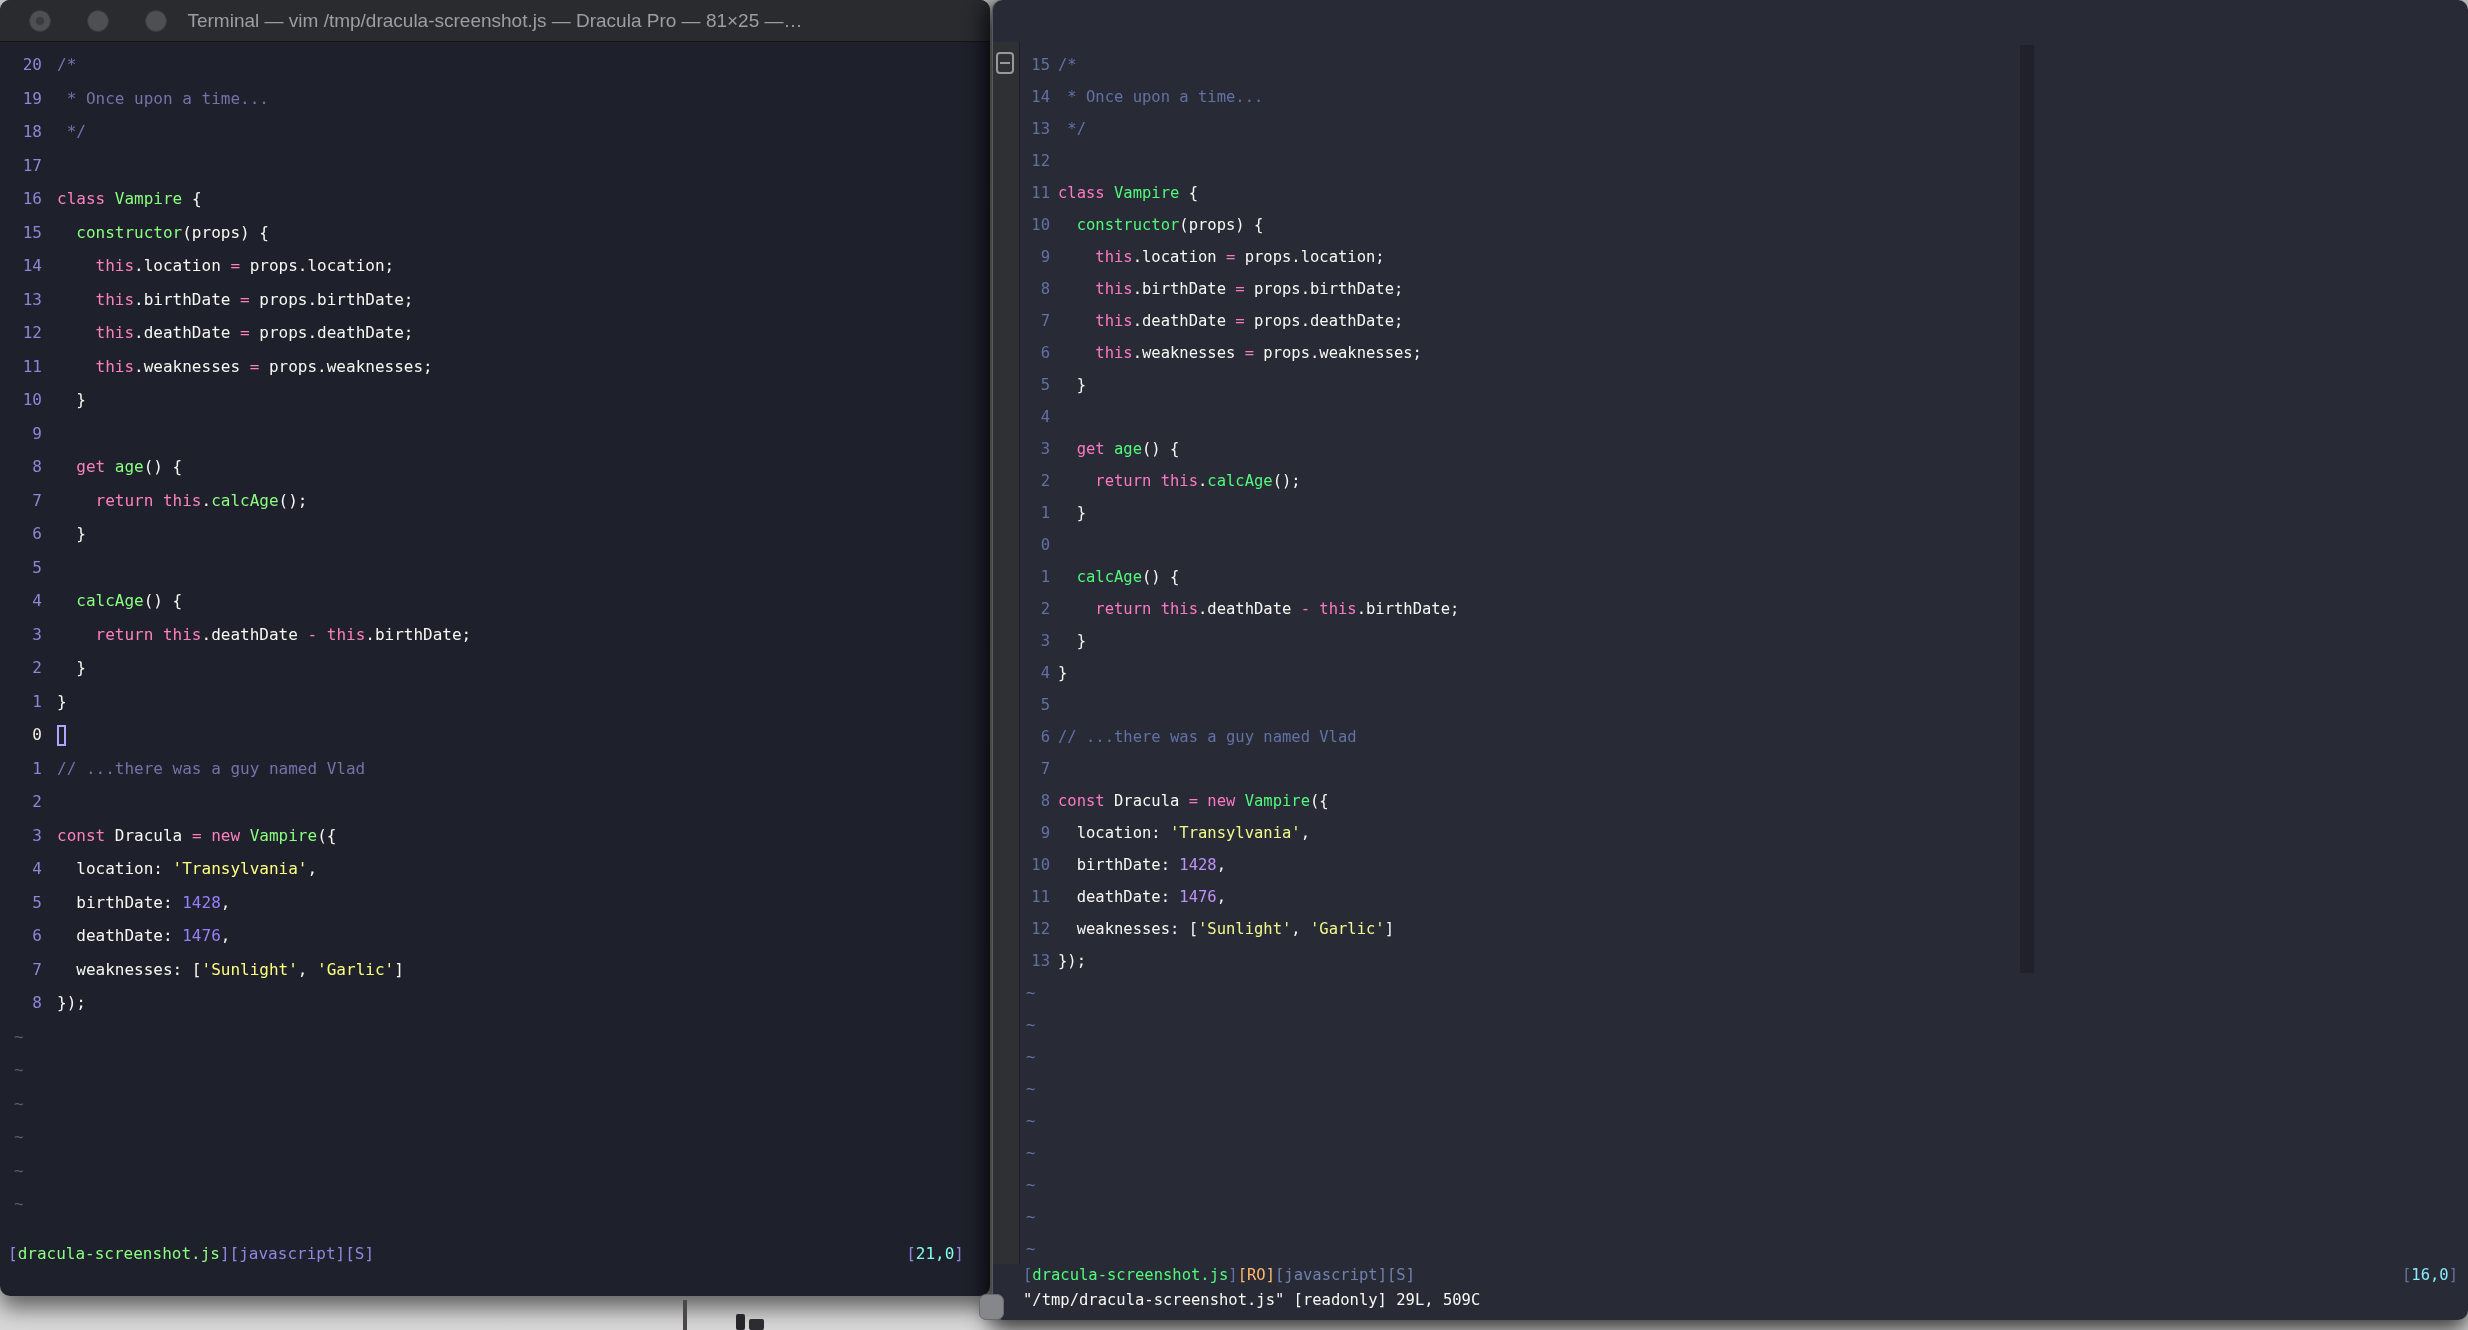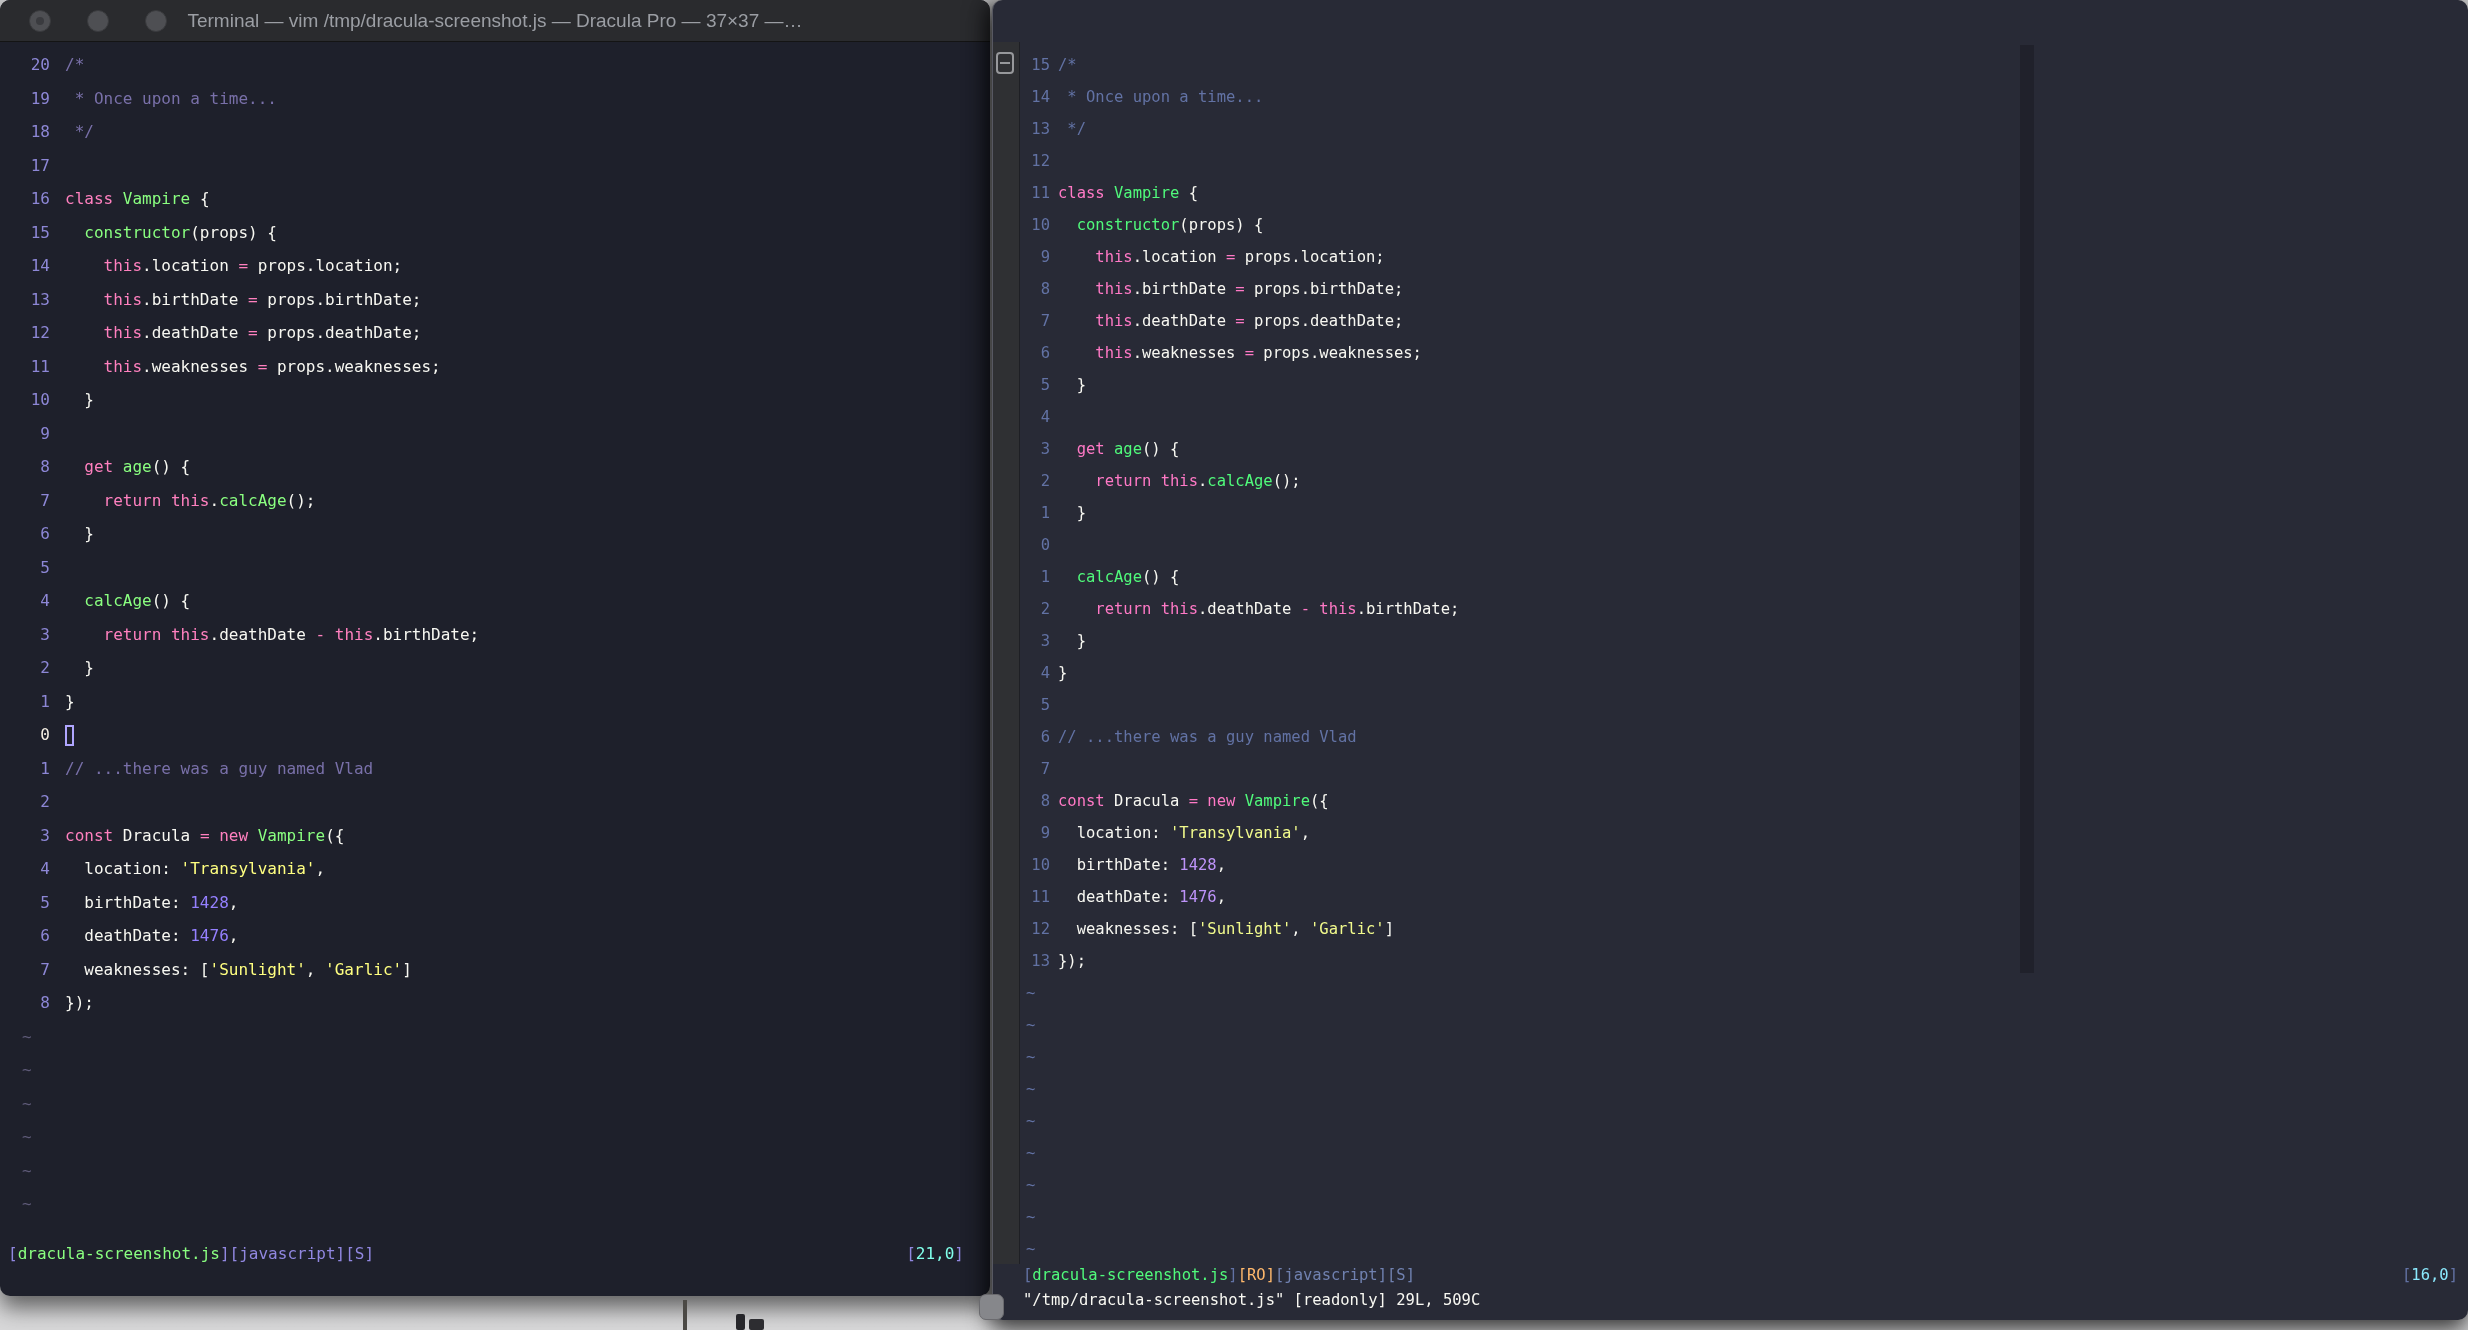--- a/index.html
+++ b/index.html
@@ -51,21 +51,21 @@
   .doc-icon .js{position:absolute;left:2px;bottom:1px;font-size:9px;font-weight:bold;color:#333;}
   .doc-icon .pencil{position:absolute;left:9px;top:2px;width:6px;height:22px;
     background:linear-gradient(#58c14d,#3f9e38);transform:rotate(38deg);border-radius:2px;}
   .doc-icon .pencil:after{content:"";position:absolute;left:0;bottom:-5px;width:0;height:0;
     border-left:3px solid transparent;border-right:3px solid transparent;border-top:5px solid #e8d6b5;}
 
   .code-area{position:absolute;font-family:"DejaVu Sans Mono",monospace;white-space:pre;}
   #left-window .code-area{left:0;top:42px;right:0;bottom:0;font-size:16px;}
   #right-window .code-area{left:28px;top:42px;right:0;bottom:0;font-size:15.5px;}
   .row{position:absolute;left:0;right:0;display:flex;align-items:center;}
-  #left-window .row{height:33.5px;padding-left:22px;}
+  #left-window .row{height:33.5px;padding-left:14px;}
   #right-window .row{height:32px;padding-left:6px;}
   .ln{display:inline-block;text-align:right;flex:none;}
   #left-window .ln{width:28px;margin-right:15px;}
   #right-window .ln{width:24px;margin-right:8px;}
   .cursor-hollow{
     display:inline-block;width:9px;height:21px;border:2px solid #B0A6FF;
     box-sizing:border-box;margin-top:1px;
   }
   
   .vscroll{
@@ -103,21 +103,21 @@
 
 <div class="window" id="left-window">
   <div class="titlebar">
     <div class="lights">
       <span class="light" style="left:29px">
           <span class="dot"></span>
         </span>
       <span class="light" style="left:87px"></span>
       <span class="light" style="left:145px"></span>
     </div>
-    <div class="title">Terminal — vim /tmp/dracula-screenshot.js — Dracula Pro — 37×37 —…</div>
+    <div class="title">Terminal — vim /tmp/dracula-screenshot.js — Dracula Pro — 81×25 —…</div>
   </div>
   <div class="code-area" id="left-code"><div class="row" style="top: 6px;"><span class="ln" style="color: rgb(141, 135, 214);">20</span><span style="color: rgb(121, 112, 169);">/*</span></div><div class="row" style="top: 39.5px;"><span class="ln" style="color: rgb(141, 135, 214);">19</span><span style="color: rgb(121, 112, 169);"> * Once upon a time...</span></div><div class="row" style="top: 73px;"><span class="ln" style="color: rgb(141, 135, 214);">18</span><span style="color: rgb(121, 112, 169);"> */</span></div><div class="row" style="top: 106.5px;"><span class="ln" style="color: rgb(141, 135, 214);">17</span></div><div class="row" style="top: 140px;"><span class="ln" style="color: rgb(141, 135, 214);">16</span><span style="color: rgb(255, 128, 191);">class</span><span style="color: rgb(248, 248, 242);"> </span><span style="color: rgb(138, 255, 128);">Vampire</span><span style="color: rgb(248, 248, 242);"> {</span></div><div class="row" style="top: 173.5px;"><span class="ln" style="color: rgb(141, 135, 214);">15</span><span style="color: rgb(248, 248, 242);">  </span><span style="color: rgb(138, 255, 128);">constructor</span><span style="color: rgb(248, 248, 242);">(props) {</span></div><div class="row" style="top: 207px;"><span class="ln" style="color: rgb(141, 135, 214);">14</span><span style="color: rgb(248, 248, 242);">    </span><span style="color: rgb(255, 128, 191);">this</span><span style="color: rgb(248, 248, 242);">.location </span><span style="color: rgb(255, 128, 191);">=</span><span style="color: rgb(248, 248, 242);"> props.location;</span></div><div class="row" style="top: 240.5px;"><span class="ln" style="color: rgb(141, 135, 214);">13</span><span style="color: rgb(248, 248, 242);">    </span><span style="color: rgb(255, 128, 191);">this</span><span style="color: rgb(248, 248, 242);">.birthDate </span><span style="color: rgb(255, 128, 191);">=</span><span style="color: rgb(248, 248, 242);"> props.birthDate;</span></div><div class="row" style="top: 274px;"><span class="ln" style="color: rgb(141, 135, 214);">12</span><span style="color: rgb(248, 248, 242);">    </span><span style="color: rgb(255, 128, 191);">this</span><span style="color: rgb(248, 248, 242);">.deathDate </span><span style="color: rgb(255, 128, 191);">=</span><span style="color: rgb(248, 248, 242);"> props.deathDate;</span></div><div class="row" style="top: 307.5px;"><span class="ln" style="color: rgb(141, 135, 214);">11</span><span style="color: rgb(248, 248, 242);">    </span><span style="color: rgb(255, 128, 191);">this</span><span style="color: rgb(248, 248, 242);">.weaknesses </span><span style="color: rgb(255, 128, 191);">=</span><span style="color: rgb(248, 248, 242);"> props.weaknesses;</span></div><div class="row" style="top: 341px;"><span class="ln" style="color: rgb(141, 135, 214);">10</span><span style="color: rgb(248, 248, 242);">  }</span></div><div class="row" style="top: 374.5px;"><span class="ln" style="color: rgb(141, 135, 214);">9</span></div><div class="row" style="top: 408px;"><span class="ln" style="color: rgb(141, 135, 214);">8</span><span style="color: rgb(248, 248, 242);">  </span><span style="color: rgb(255, 128, 191);">get</span><span style="color: rgb(248, 248, 242);"> </span><span style="color: rgb(138, 255, 128);">age</span><span style="color: rgb(248, 248, 242);">() {</span></div><div class="row" style="top: 441.5px;"><span class="ln" style="color: rgb(141, 135, 214);">7</span><span style="color: rgb(248, 248, 242);">    </span><span style="color: rgb(255, 128, 191);">return</span><span style="color: rgb(248, 248, 242);"> </span><span style="color: rgb(255, 128, 191);">this</span><span style="color: rgb(248, 248, 242);">.</span><span style="color: rgb(138, 255, 128);">calcAge</span><span style="color: rgb(248, 248, 242);">();</span></div><div class="row" style="top: 475px;"><span class="ln" style="color: rgb(141, 135, 214);">6</span><span style="color: rgb(248, 248, 242);">  }</span></div><div class="row" style="top: 508.5px;"><span class="ln" style="color: rgb(141, 135, 214);">5</span></div><div class="row" style="top: 542px;"><span class="ln" style="color: rgb(141, 135, 214);">4</span><span style="color: rgb(248, 248, 242);">  </span><span style="color: rgb(138, 255, 128);">calcAge</span><span style="color: rgb(248, 248, 242);">() {</span></div><div class="row" style="top: 575.5px;"><span class="ln" style="color: rgb(141, 135, 214);">3</span><span style="color: rgb(248, 248, 242);">    </span><span style="color: rgb(255, 128, 191);">return</span><span style="color: rgb(248, 248, 242);"> </span><span style="color: rgb(255, 128, 191);">this</span><span style="color: rgb(248, 248, 242);">.deathDate </span><span style="color: rgb(255, 128, 191);">-</span><span style="color: rgb(248, 248, 242);"> </span><span style="color: rgb(255, 128, 191);">this</span><span style="color: rgb(248, 248, 242);">.birthDate;</span></div><div class="row" style="top: 609px;"><span class="ln" style="color: rgb(141, 135, 214);">2</span><span style="color: rgb(248, 248, 242);">  }</span></div><div class="row" style="top: 642.5px;"><span class="ln" style="color: rgb(141, 135, 214);">1</span><span style="color: rgb(248, 248, 242);">}</span></div><div class="row" style="top: 676px;"><span class="ln" style="color: rgb(245, 239, 228);">0</span><span class="cursor-hollow"></span></div><div class="row" style="top: 709.5px;"><span class="ln" style="color: rgb(141, 135, 214);">1</span><span style="color: rgb(121, 112, 169);">// ...there was a guy named Vlad</span></div><div class="row" style="top: 743px;"><span class="ln" style="color: rgb(141, 135, 214);">2</span></div><div class="row" style="top: 776.5px;"><span class="ln" style="color: rgb(141, 135, 214);">3</span><span style="color: rgb(255, 128, 191);">const</span><span style="color: rgb(248, 248, 242);"> Dracula </span><span style="color: rgb(255, 128, 191);">=</span><span style="color: rgb(248, 248, 242);"> </span><span style="color: rgb(255, 128, 191);">new</span><span style="color: rgb(248, 248, 242);"> </span><span style="color: rgb(138, 255, 128);">Vampire</span><span style="color: rgb(248, 248, 242);">({</span></div><div class="row" style="top: 810px;"><span class="ln" style="color: rgb(141, 135, 214);">4</span><span style="color: rgb(248, 248, 242);">  location: </span><span style="color: rgb(255, 255, 128);">'Transylvania'</span><span style="color: rgb(248, 248, 242);">,</span></div><div class="row" style="top: 843.5px;"><span class="ln" style="color: rgb(141, 135, 214);">5</span><span style="color: rgb(248, 248, 242);">  birthDate: </span><span style="color: rgb(149, 128, 255);">1428</span><span style="color: rgb(248, 248, 242);">,</span></div><div class="row" style="top: 877px;"><span class="ln" style="color: rgb(141, 135, 214);">6</span><span style="color: rgb(248, 248, 242);">  deathDate: </span><span style="color: rgb(149, 128, 255);">1476</span><span style="color: rgb(248, 248, 242);">,</span></div><div class="row" style="top: 910.5px;"><span class="ln" style="color: rgb(141, 135, 214);">7</span><span style="color: rgb(248, 248, 242);">  weaknesses: [</span><span style="color: rgb(255, 255, 128);">'Sunlight'</span><span style="color: rgb(248, 248, 242);">, </span><span style="color: rgb(255, 255, 128);">'Garlic'</span><span style="color: rgb(248, 248, 242);">]</span></div><div class="row" style="top: 944px;"><span class="ln" style="color: rgb(141, 135, 214);">8</span><span style="color: rgb(248, 248, 242);">});</span></div><div class="row" style="top: 977.5px;"><span style="color: rgb(94, 90, 120);">~</span></div><div class="row" style="top: 1011px;"><span style="color: rgb(94, 90, 120);">~</span></div><div class="row" style="top: 1044.5px;"><span style="color: rgb(94, 90, 120);">~</span></div><div class="row" style="top: 1078px;"><span style="color: rgb(94, 90, 120);">~</span></div><div class="row" style="top: 1111.5px;"><span style="color: rgb(94, 90, 120);">~</span></div><div class="row" style="top: 1145px;"><span style="color: rgb(94, 90, 120);">~</span></div></div>
   <div class="statusline" id="left-status"><span class="ruler"><span style="color: rgb(145, 135, 224);">[</span><span style="color: rgb(128, 255, 234);">21,0</span><span style="color: rgb(145, 135, 224);">]</span></span><span style="color: rgb(145, 135, 224);">[</span><span style="color: rgb(138, 255, 128);">dracula-screenshot.js</span><span style="color: rgb(145, 135, 224);">]</span><span style="color: rgb(145, 135, 224);">[javascript]</span><span style="color: rgb(145, 135, 224);">[S]</span></div>
 </div>
 
 <div class="window" id="right-window">
   <div class="vscroll">
     <div class="thumb">
         <span class="grip"></span>
       </div>

